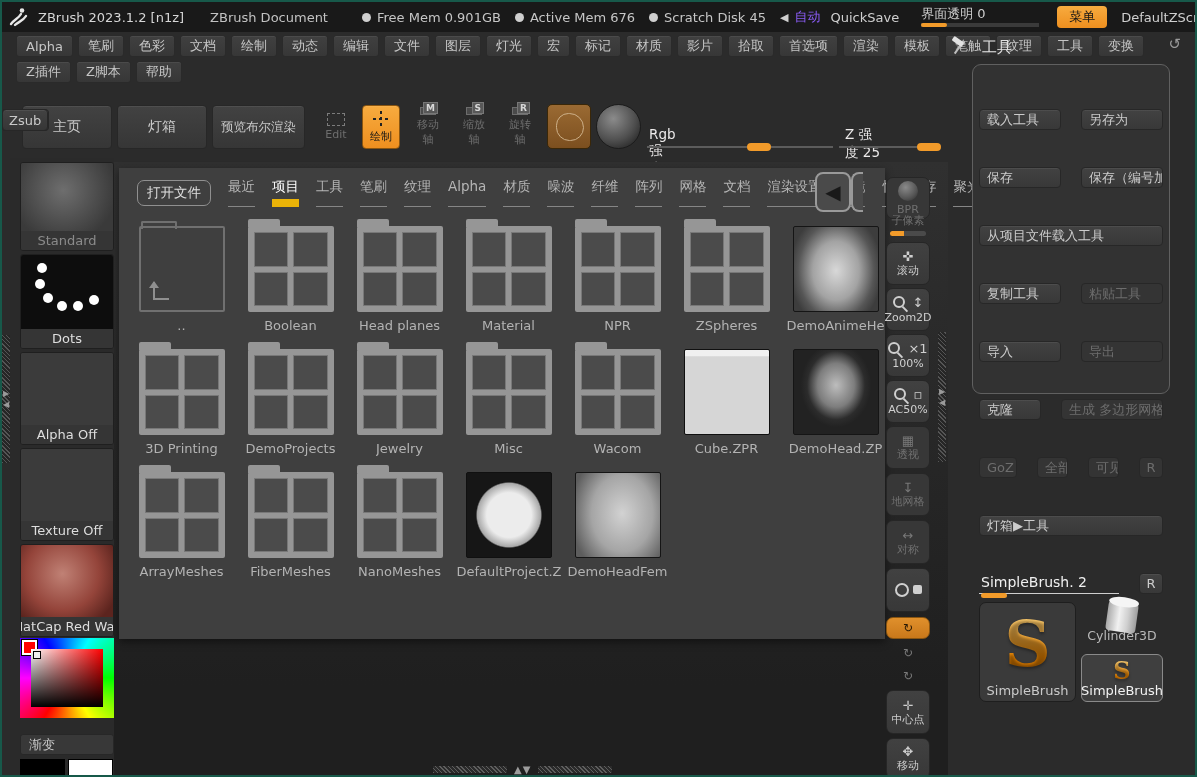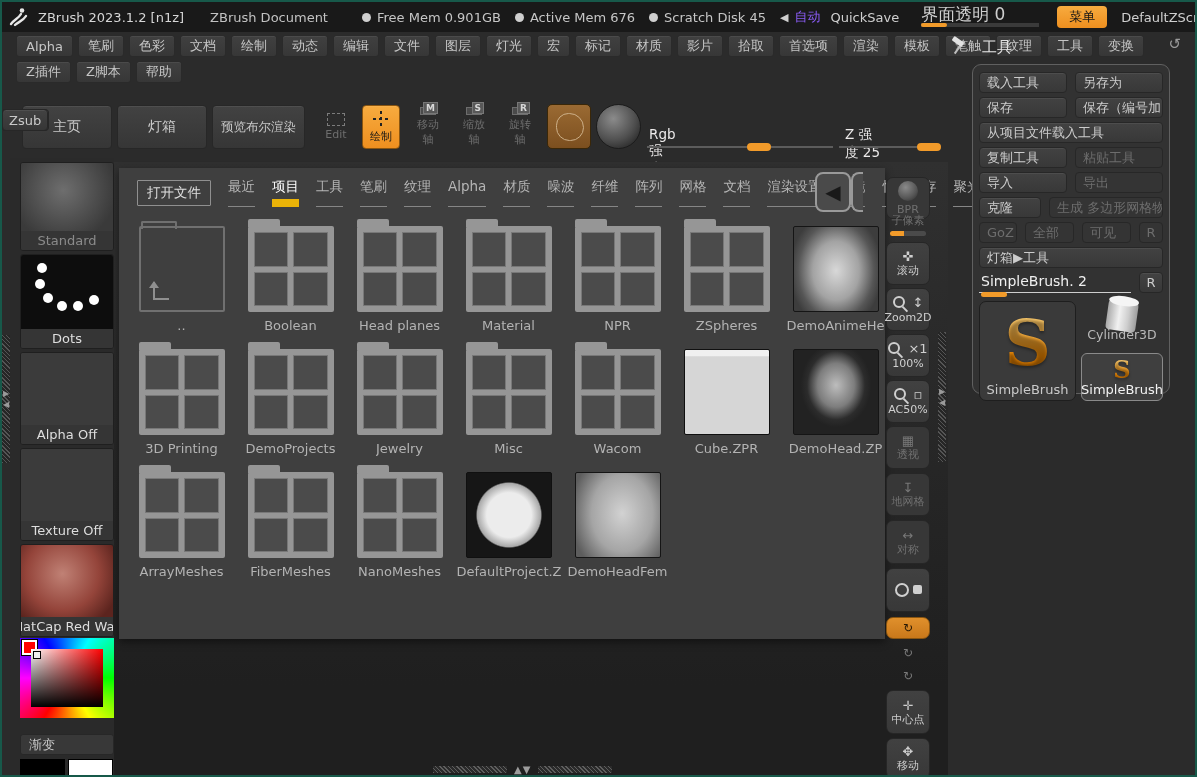--- a/index.html
+++ b/index.html
@@ -10,21 +10,21 @@
   .titlebar{position:absolute;left:0;top:0;right:0;height:30px;background:#191919;display:flex;align-items:center;color:#cfcfcf;font-size:13px;white-space:nowrap;}
   .titlebar .logo{width:22px;height:20px;margin:0 8px 0 6px;flex:none;}
   .t-app{color:#d6d6d6;margin-right:26px;}
   .t-doc{color:#c2c2c2;margin-right:34px;}
   .stat{display:flex;align-items:center;margin-right:14px;color:#c6c6c6;}
   .stat .dot{width:9px;height:9px;border-radius:50%;background:#cfcfcf;margin-right:6px;}
   .t-tri{color:#cfcfcf;margin:0 6px 0 0;font-size:11px;}
   .t-auto{color:#8b5cf6;margin-right:10px;font-family:Liberation Mono, monospace;}
   .t-qs{color:#d0d0d0;margin-right:22px;}
   .t-transp{display:flex;flex-direction:column;margin-right:18px;}
-  .t-transp .lab{font-size:17px;line-height:14px;}
+  .t-transp .lab{font-size:13px;line-height:14px;}
   .t-transp .trk{width:118px;height:4px;background:#3a3a3a;position:relative;margin-top:2px;}
   .t-transp .trk i{position:absolute;left:0;top:0;height:4px;width:26px;background:#f29b2a;border-radius:2px;}
   .t-menu{background:linear-gradient(#f7ab3f,#ee8f1f);color:#161616;border-radius:4px;padding:2px 12px;margin-right:14px;font-size:13px;}
   .t-zs{color:#d0d0d0;margin-right:16px;}
 
   
   .menurow{position:absolute;left:14px;display:flex;gap:5px;}
   .menurow.r1{top:33px;}
   .menurow.r2{top:59px;}
   .mbtn{background:linear-gradient(#404040,#373737);border:1px solid #2a2a2a;border-radius:3px;color:#c6c6c6;font-size:13px;height:22px;padding:0 9px;display:flex;align-items:center;box-shadow:inset 0 1px 0 rgba(255,255,255,.06);}
@@ -53,21 +53,21 @@
   .matsphere{position:absolute;left:594px;top:6px;width:45px;height:45px;border-radius:50%;background:radial-gradient(circle at 38% 32%,#8b8b8b,#4f4f4f 55%,#242424 88%);border:1px solid #1c1c1c;}
   .modebtn{position:absolute;top:11px;height:22px;font-size:13px;}
   .slider-lab{position:absolute;color:#eceaea;font-size:13.5px;top:28px;}
   .slider-trk{position:absolute;top:48px;height:2px;background:#5c5c5c;}
   .slider-trk i{position:absolute;top:-3px;width:24px;height:8px;border-radius:4px;background:#f29b2a;}
 
   
   .canvas{position:absolute;left:112px;top:160px;width:834px;height:615px;background:linear-gradient(#303030,#1f1f1f 85%);}
   .lightbox{position:absolute;left:117px;top:166px;width:766px;height:471px;background:#3f3f3f;box-shadow:0 3px 8px rgba(0,0,0,.45);}
   .lb-tabs{position:absolute;left:18px;top:10px;display:flex;align-items:center;gap:17px;white-space:nowrap;}
-  .lb-open{border:1px solid #909090;border-radius:1px;color:#dedede;font-size:13.5px;padding:3px 9px;background:transparent;}
+  .lb-open{border:1px solid #909090;border-radius:7px;color:#dedede;font-size:13.5px;padding:3px 9px;background:transparent;}
   .lb-tab{color:#b5b5b5;font-size:13.5px;padding-bottom:3px;border-bottom:1px solid #868686;}
   .lb-tab[data-state="active"]{color:#ffffff;border-bottom:8px solid #eab308;}
   .lb-nav{position:absolute;right:34px;top:4px;width:36px;height:40px;border:2px solid #9a9a9a;border-radius:8px;background:#4a4a4a;color:#191919;font-size:20px;display:flex;align-items:center;justify-content:center;}
   .lb-nav2{position:absolute;right:22px;top:4px;width:12px;height:40px;border:2px solid #9a9a9a;border-radius:8px 0 0 8px;border-right:none;background:#4a4a4a;}
   .lb-grid{position:absolute;left:8px;top:48px;display:grid;grid-template-columns:repeat(7,109px);grid-auto-rows:123px;}
   .cell{position:relative;display:flex;flex-direction:column;align-items:center;}
   .fwrap{position:relative;width:86px;height:86px;margin-top:10px;flex:none;}
   .folder{position:absolute;inset:0;background:#969696;border-radius:2px;}
   .folder::before{content:"";position:absolute;top:-7px;left:0;width:32px;height:8px;background:#969696;border-radius:2px 2px 0 0;}
   .fthumbs{position:absolute;inset:6px;display:grid;grid-template-columns:1fr 1fr;grid-template-rows:1fr 1fr;gap:5px;}
@@ -124,21 +124,21 @@
   .rbtn[data-kind="roty"],.rbtn[data-kind="rotz"]{background:transparent;border-color:transparent;}
 
   
   .vdiv{position:absolute;width:8px;background:repeating-linear-gradient(45deg,#555 0 1px,#262626 1px 3px);display:flex;flex-direction:column;align-items:center;justify-content:center;gap:2px;color:#9a9a9a;font-size:8px;}
   .hscroll{position:absolute;left:430px;top:762px;height:10px;display:flex;align-items:center;gap:6px;}
   .hbar{width:76px;height:9px;background:repeating-linear-gradient(45deg,#5e5e5e 0 1px,#2a2a2a 1px 3px);border:1px solid #1e1e1e;}
   .harr{color:#9d9d9d;font-size:10px;letter-spacing:1px;}
 
   
   .panel{position:absolute;left:970px;top:62px;width:198px;height:330px;border:1px solid #606060;border-radius:9px;background:#323232;padding:7px 6px;}
-  .prow{display:flex;gap:8px;margin-bottom:4px;}
+  .prow{display:flex;gap:20px;margin-bottom:4px;margin-top:37px;}
   .pb{flex:1;height:21px;background:linear-gradient(#424242,#383838);border:1px solid #272727;border-radius:4px;color:#cccccc;font-size:13px;display:flex;align-items:center;padding:0 7px;box-shadow:inset 0 1px 0 rgba(255,255,255,.06);white-space:nowrap;overflow:hidden;}
   .pb[data-state="disabled"]{color:#6d6d6d;background:#343434;box-shadow:none;}
   .pb.narrow{flex:0 0 38px;}
   .pb.tiny{flex:0 0 24px;justify-content:center;padding:0;}
   .toolslider{flex:1;position:relative;color:#f0f0f0;font-size:14px;border-bottom:1px solid #cfcfcf;padding:1px 2px 3px;}
   .toolslider::after{content:"";position:absolute;left:2px;bottom:-5px;width:26px;height:5px;border-radius:3px;background:#f29b2a;}
   .thumbs{display:flex;gap:5px;margin-top:8px;}
   .bigthumb{width:100px;height:100px;background:#3a3a3a;border:1px solid #1e1e1e;border-radius:7px;position:relative;display:flex;align-items:center;justify-content:center;}
   .sglyph{font-family:"DejaVu Serif","Liberation Serif",serif;font-weight:bold;background:linear-gradient(#ffd780,#e07f00 70%,#9c5500);-webkit-background-clip:text;background-clip:text;color:transparent;text-shadow:0 2px 3px rgba(0,0,0,.35);}
   .bigthumb .sglyph{font-size:64px;line-height:64px;margin-top:-16px;}

